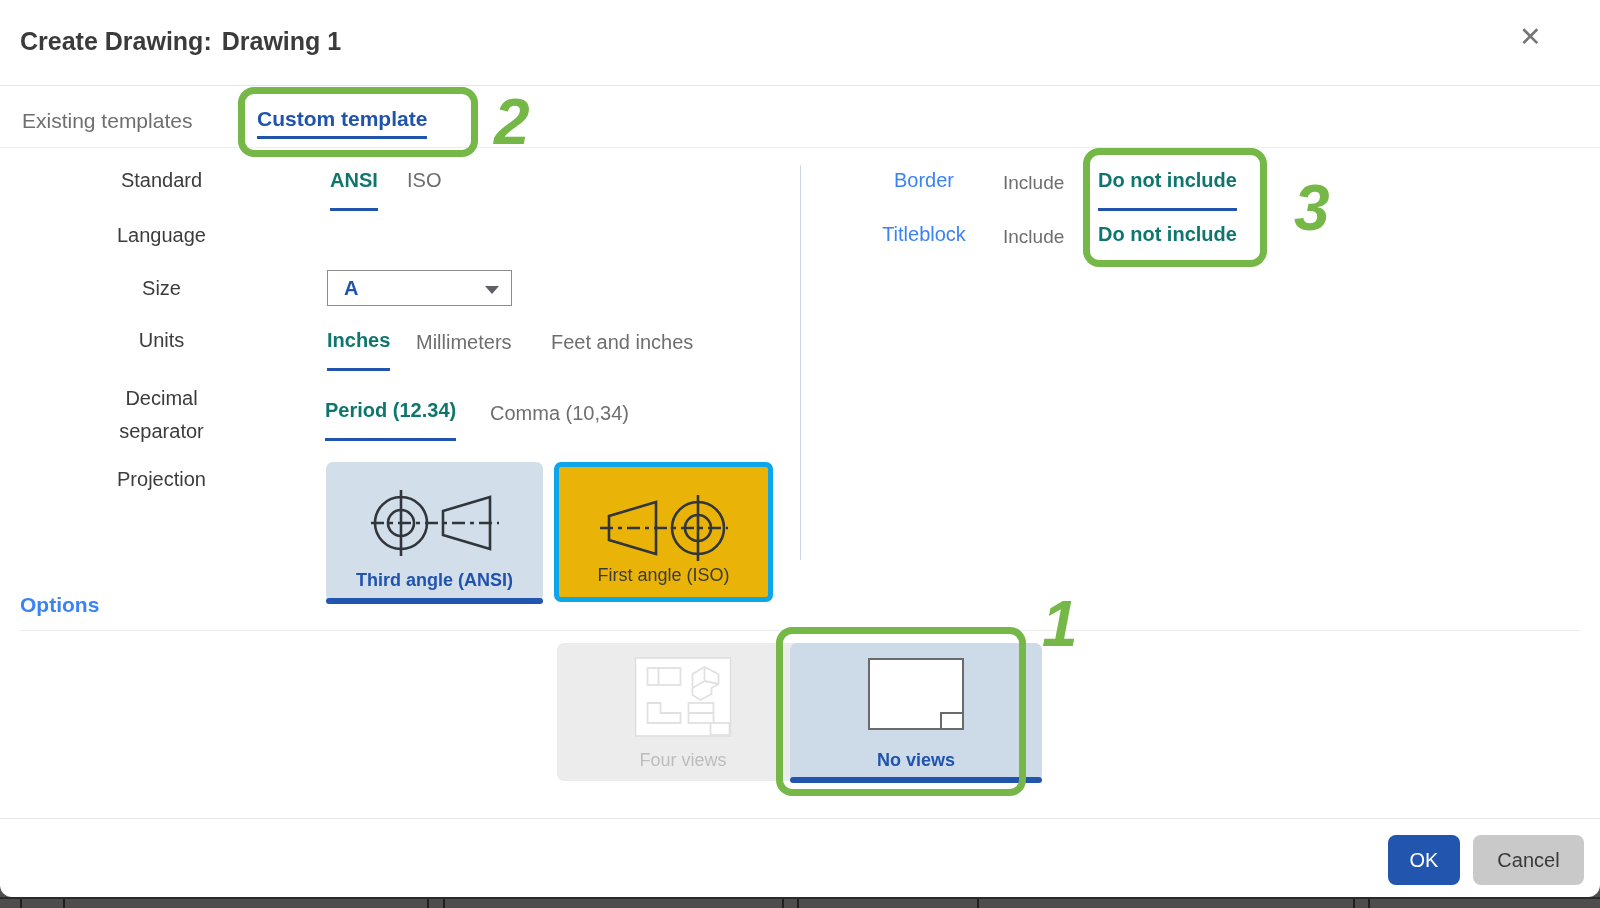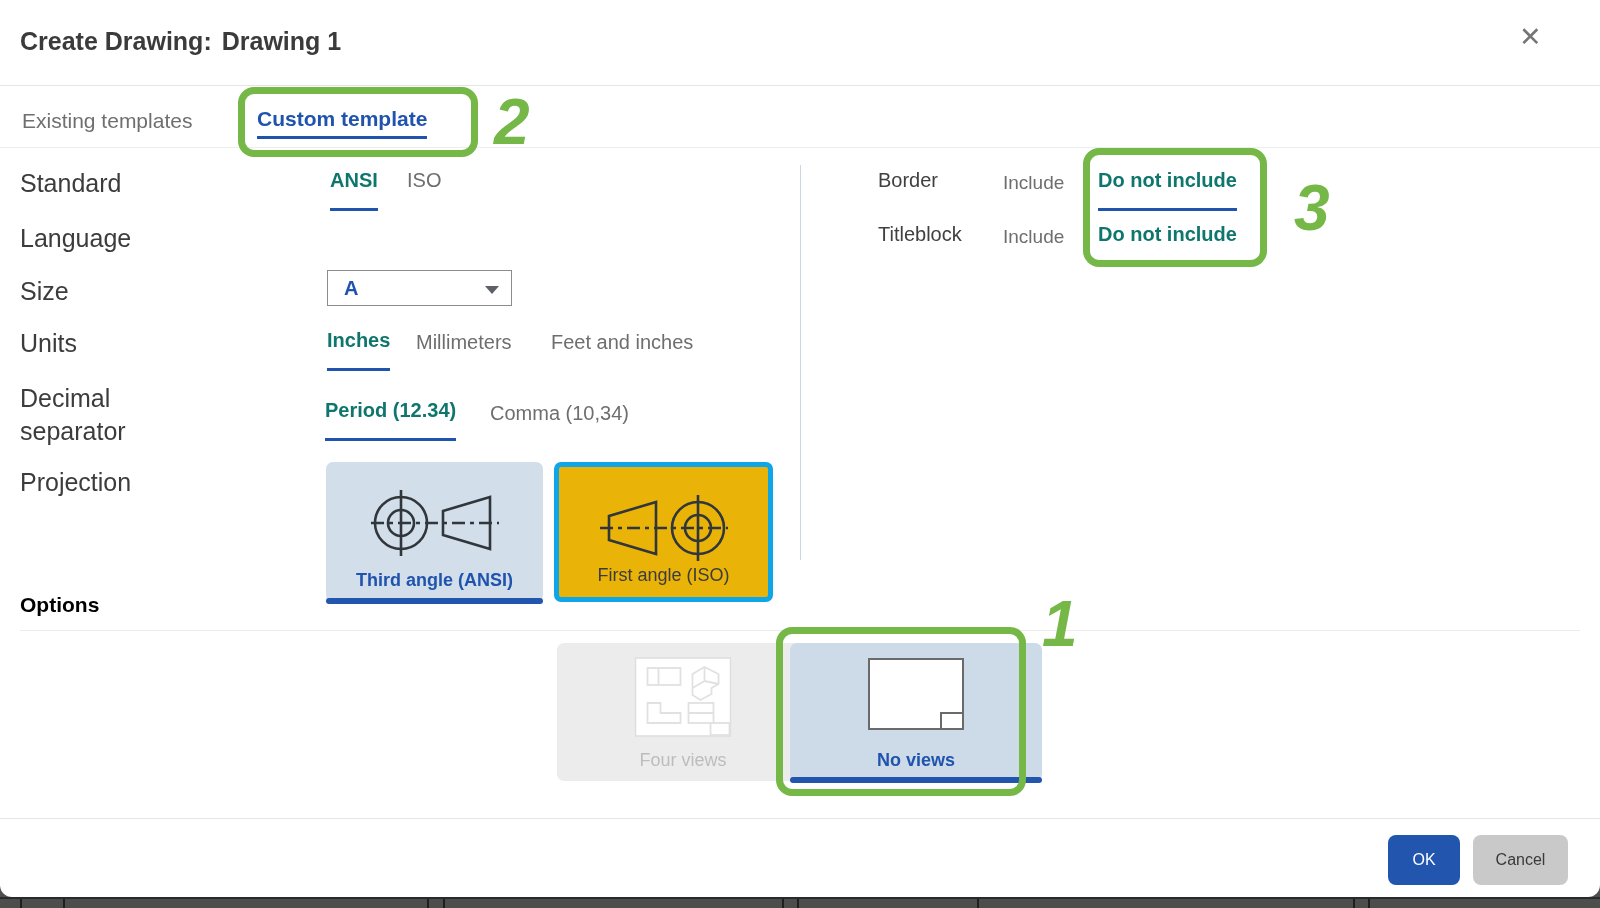--- a/index.html
+++ b/index.html
@@ -26,22 +26,22 @@
   .hr-options { left:20px; top:630px; width:1560px; background:#ededed; }
   .hr-footer { left:0; top:818px; width:1600px; }
 
   
   .tab { position:absolute; font-size:21px; cursor:pointer; }
   .tab-existing { left:22px; top:109px; color:#6f6f6f; }
   .tab-custom { left:257px; top:107px; color:#1f53ae; font-weight:700;
                 padding-bottom:5px; border-bottom:3px solid #1f53ae; }
 
   
-  .flabel { position:absolute; left:20px; width:283px; text-align:left;
-            font-size:25px; color:#3c3c3c; }
+  .flabel { position:absolute; left:20px; width:283px; text-align:center;
+            font-size:20px; color:#3c3c3c; }
   .lbl-standard { top:169px; }
   .lbl-language { top:224px; }
   .lbl-size { top:277px; }
   .lbl-units { top:329px; }
   .lbl-decimal { top:382px; line-height:33px; }
   .lbl-projection { top:468px; }
 
   .seg { position:absolute; font-size:20px; cursor:pointer; }
   .seg-on { color:#0f766e; font-weight:700; padding-bottom:16px; border-bottom:3px solid #1f53ae; }
   .seg-off { color:#6e6e6e; }
@@ -72,50 +72,50 @@
   .proj-label { position:absolute; bottom:11px; width:100%; text-align:center; font-size:18px; }
   .proj-third .proj-label { color:#1f53ae; font-weight:700; }
   .proj-first .proj-label { color:#3c3c3c; }
   .blue-bar { position:absolute; left:0; bottom:-2px; width:100%; height:6px;
               border-radius:4px; background:#2155ae; }
 
   
   .vdiv { position:absolute; left:800px; top:165px; width:1px; height:395px; background:#ccd7df; }
 
   
-  .rlabel { position:absolute; left:878px; width:150px; text-align:left;
-            font-size:20px; color:#404040; }
+  .rlabel { position:absolute; left:849px; width:150px; text-align:center;
+            font-size:20px; color:#3b82f6; }
   .lbl-border { top:169px; }
   .lbl-titleblock { top:223px; }
   .pos-binc { left:1003px; top:172px; font-size:19px; }
   .pos-bnot { left:1098px; top:169px; }
   .pos-tinc { left:1003px; top:226px; font-size:19px; }
   .pos-tnot { left:1098px; top:223px; }
 
   
   .options-heading { position:absolute; left:20px; top:593px; font-size:21px;
-                     font-weight:700; color:#000000; }
+                     font-weight:700; color:#3b82f6; }
 
   .view-card { position:absolute; top:643px; width:252px; height:138px; border-radius:7px; }
   .view-four { left:557px; background:#ececec; cursor:default; }
   .view-none { left:790px; background:#ccdbe7; cursor:pointer; }
   .view-label { position:absolute; bottom:10px; width:100%; text-align:center; font-size:18px; }
   .view-four .view-label { color:#bdbdbd; }
   .view-none .view-label { color:#1f53ae; font-weight:700; }
   .sheet-icon { position:absolute; left:50%; transform:translateX(-50%); top:14px; }
   .noviews-rect { position:absolute; left:50%; transform:translateX(-50%); top:15px;
                   width:96px; height:72px; background:#fff; border:2px solid #6a6a6a; }
   .noviews-corner { position:absolute; right:-2px; bottom:-2px; width:24px; height:18px;
                     background:#fff; border:2px solid #6a6a6a; }
 
   
   .btn { position:absolute; top:835px; height:50px; border:none; border-radius:8px;
-         font-size:16px; font-family:"Liberation Sans",sans-serif; cursor:pointer; }
+         font-size:20px; font-family:"Liberation Sans",sans-serif; cursor:pointer; }
   .btn-ok { left:1388px; width:72px; background:#2155ae; color:#ffffff; }
-  .btn-cancel { left:1473px; width:95px; background:#c9c9c9; color:#3a3a3a; }
+  .btn-cancel { left:1473px; width:111px; background:#c9c9c9; color:#3a3a3a; }
 
   
   .anno-box { position:absolute; border:7px solid #76b847; border-radius:16px;
               pointer-events:none; }
   .anno-2 { left:238px; top:87px; width:240px; height:70px; }
   .anno-3 { left:1083px; top:148px; width:184px; height:119px; }
   .anno-1 { left:776px; top:627px; width:250px; height:169px; }
   .anno-num { position:absolute; color:#76b847; font-size:64px; font-weight:700;
               font-style:italic; pointer-events:none; line-height:1; }
   .num-2 { left:494px; top:90px; }

